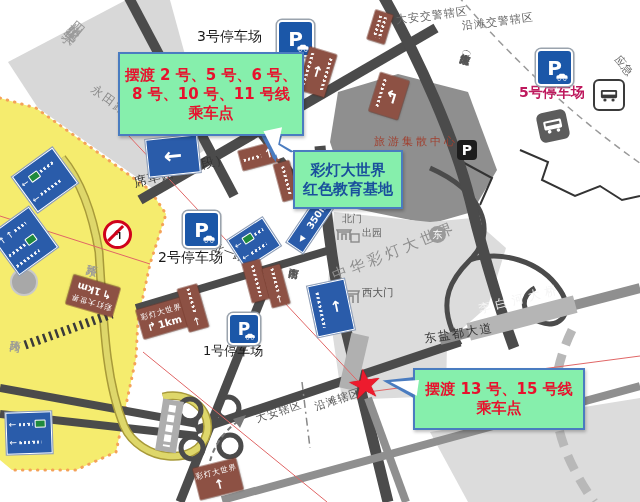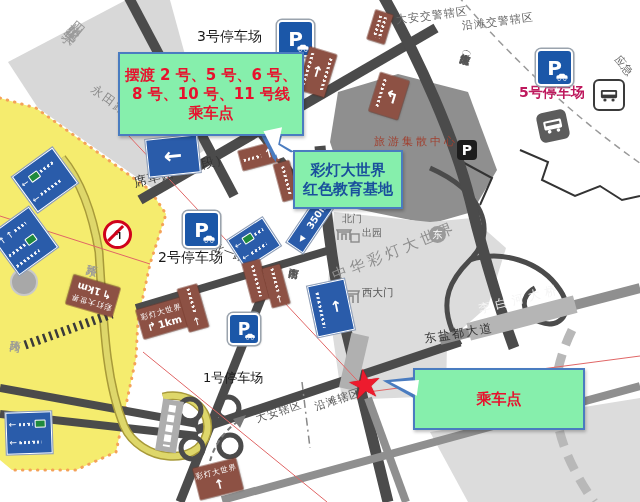--- a/index.html
+++ b/index.html
@@ -194,21 +194,21 @@
   <div class="lbl" style="left:158px;top:249px;font-size:14px;color:#1a1a1a;font-weight:500;">2号停车场</div>
 
   <div class="psign" style="left:228px;top:313px;width:28px;height:28px;">
     <span class="pletter" style="font-size:17px;">P</span>
     <svg width="12" height="7" viewBox="0 0 20 11">
         <path d="M2,5 Q2,3 5,3 L7,1 L13,1 L15,3 Q18,3 18,5 L18,8 L2,8 Z" fill="#fff"></path>
         <circle cx="6" cy="9" r="1.8" fill="#1b57a8" stroke="#fff"></circle>
         <circle cx="14" cy="9" r="1.8" fill="#1b57a8" stroke="#fff"></circle>
       </svg>
   </div>
-  <div class="lbl" style="left:203px;top:344px;font-size:13px;color:#1a1a1a;font-weight:500;margin-top:27px;">1号停车场</div>
+  <div class="lbl" style="left:203px;top:344px;font-size:13px;color:#1a1a1a;font-weight:500;">1号停车场</div>
 
   <div class="pblack" style="left:457px;top:140px;">P</div>
 
   <div class="busicon" style="left:593px;top:79px;width:28px;height:28px;background:#fff;border:2.5px solid #3a3a3a;">
     <svg width="18" height="13" viewBox="0 0 20 14">
         <rect x="1" y="1" width="18" height="9" rx="1.5" fill="#3a3a3a"></rect>
         <rect x="3" y="3" width="14" height="3" fill="#fff"></rect>
         <circle cx="5.5" cy="12" r="1.8" fill="#3a3a3a"></circle>
         <circle cx="14.5" cy="12" r="1.8" fill="#3a3a3a"></circle>
       </svg>
@@ -355,16 +355,17 @@
   <div class="tri" style="left:268px;top:130px;border-right:22px solid transparent;border-bottom:26px solid #4a7cc0;transform:rotate(-20deg);z-index:29;"></div>
   <div class="tri" style="left:274px;top:137px;border-right:16px solid transparent;border-bottom:20px solid #fff;transform:rotate(-20deg);z-index:31;"></div>
   <div class="callout blue" style="left:293px;top:150px;width:106px;height:55px;">
     <div class="l" style="font-size:15px;">彩灯大世界</div>
     <div class="l" style="font-size:15px;">红色教育基地</div>
   </div>
 
   <div class="tri" style="left:382px;top:374px;border-top:9px solid transparent;border-bottom:14px solid transparent;border-right:36px solid #4a7cc0;transform:rotate(8deg);z-index:29;"></div>
   <div class="tri" style="left:390px;top:378px;border-top:6px solid transparent;border-bottom:10px solid transparent;border-right:28px solid #fff;transform:rotate(8deg);z-index:31;"></div>
   <div class="callout red" style="left:413px;top:368px;width:168px;height:58px;">
+    <div class="l" style="font-size:15px;">摆渡 13 号、15 号线</div>
     <div class="l" style="font-size:15px;">乘车点</div>
   </div>
 
 </div>
 
 </body></html>

